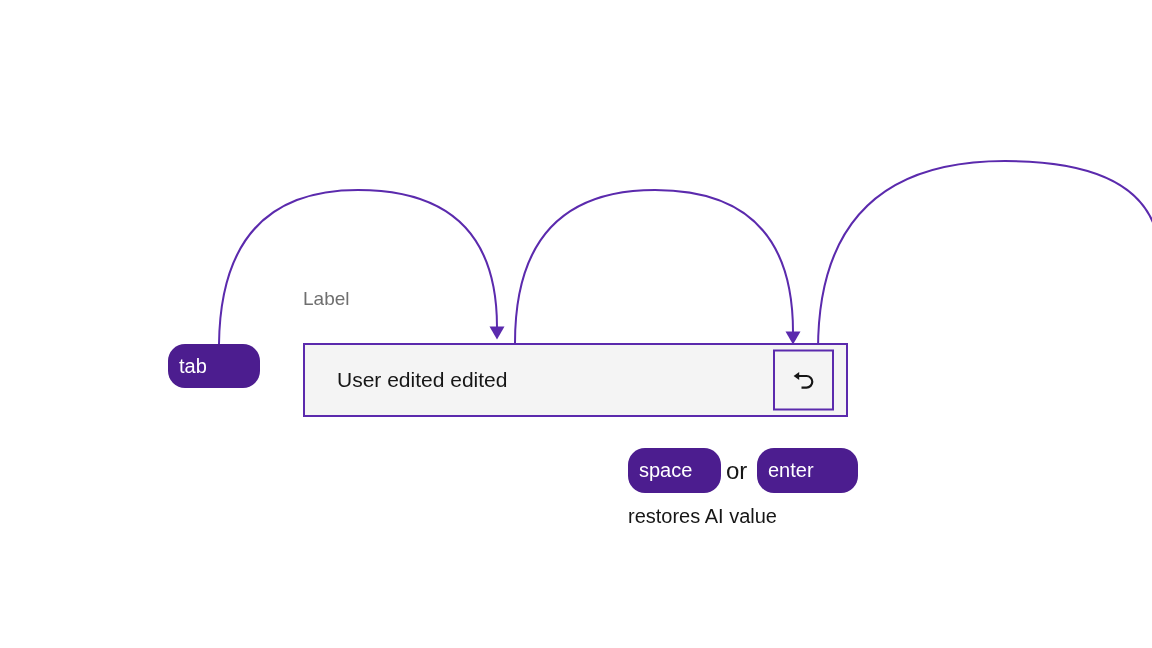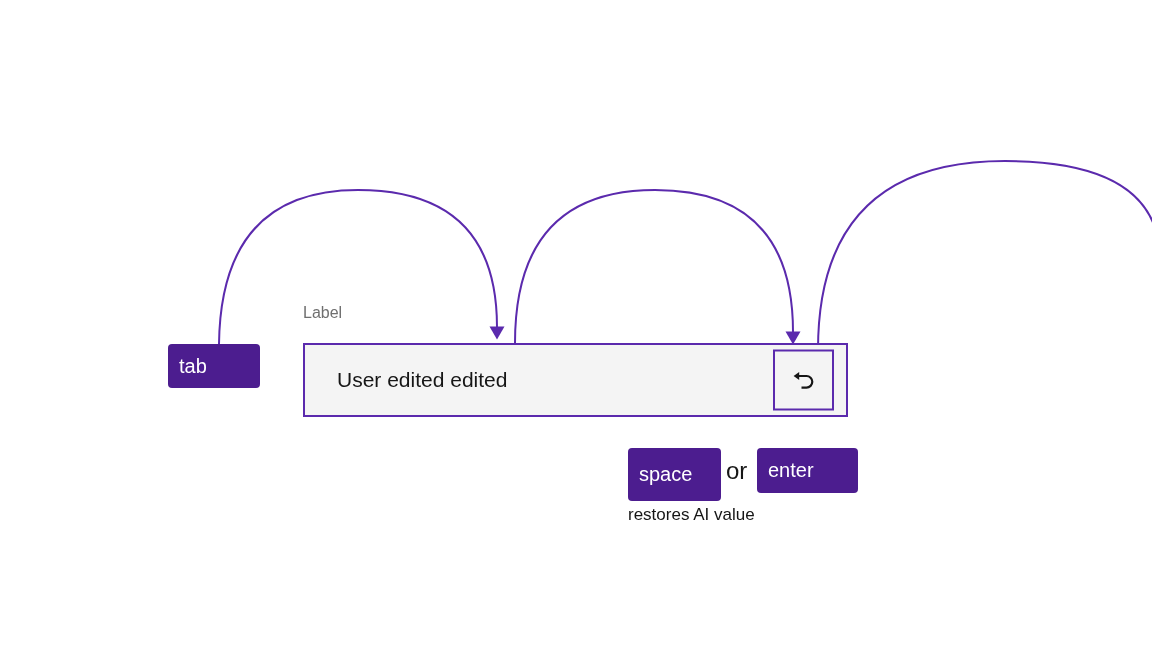--- a/index.html
+++ b/index.html
@@ -32,28 +32,28 @@
     fill:var(--line-purple);
     stroke:none;
   }
   .key{
     position:absolute;
     display:flex;align-items:center;
     padding-left:11px;
     background:var(--badge-purple);
     color:#ffffff;
     font-size:20px;
-    border-radius:4px;
+    border-radius:17px;
   }
   .key-tab{left:168px;top:344px;width:92px;height:44px;}
-  .key-space{left:628px;top:448px;width:93px;height:53px;}
+  .key-space{left:628px;top:448px;width:93px;height:45px;}
   .key-enter{left:757px;top:448px;width:101px;height:45px;}
   .field-label{
-    position:absolute;left:303px;top:304px;
-    font-size:16px;color:var(--label-gray);
+    position:absolute;left:303px;top:288px;
+    font-size:19px;color:var(--label-gray);
   }
   .text-field{
     position:absolute;left:303px;top:343px;
     width:545px;height:74px;
     background:var(--field-bg);
     border:2px solid var(--line-purple);
     display:flex;align-items:center;
     padding-left:32px;
   }
   .field-value{
@@ -68,21 +68,21 @@
     display:flex;align-items:center;justify-content:center;
     cursor:pointer;
   }
   .or-text{
     position:absolute;left:726px;top:448px;height:45px;
     display:flex;align-items:center;
     font-size:24px;color:var(--text-dark);
   }
   .caption{
     position:absolute;left:628px;top:505px;
-    font-size:17px;color:var(--text-dark);
+    font-size:20px;color:var(--text-dark);
   }
 </style>
 </head>
 <body>
 
 <div class="canvas">
 
   <svg class="arcs" viewBox="0 0 1152 648" aria-hidden="true">
     <path class="arc" d="M 219 344 Q 221 190 358 190 Q 497 190 497 327"></path>
     <path class="arrowhead" d="M 489.5 326.5 L 504.5 326.5 L 497 339.5 Z"></path>

